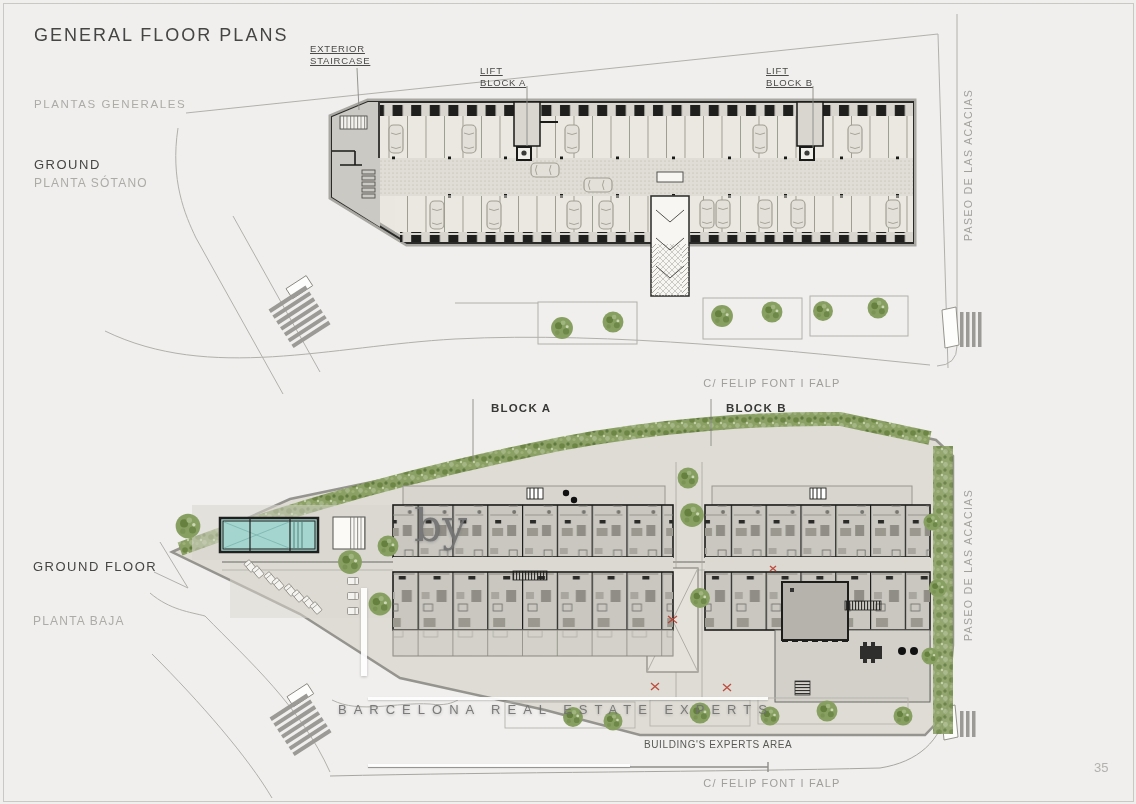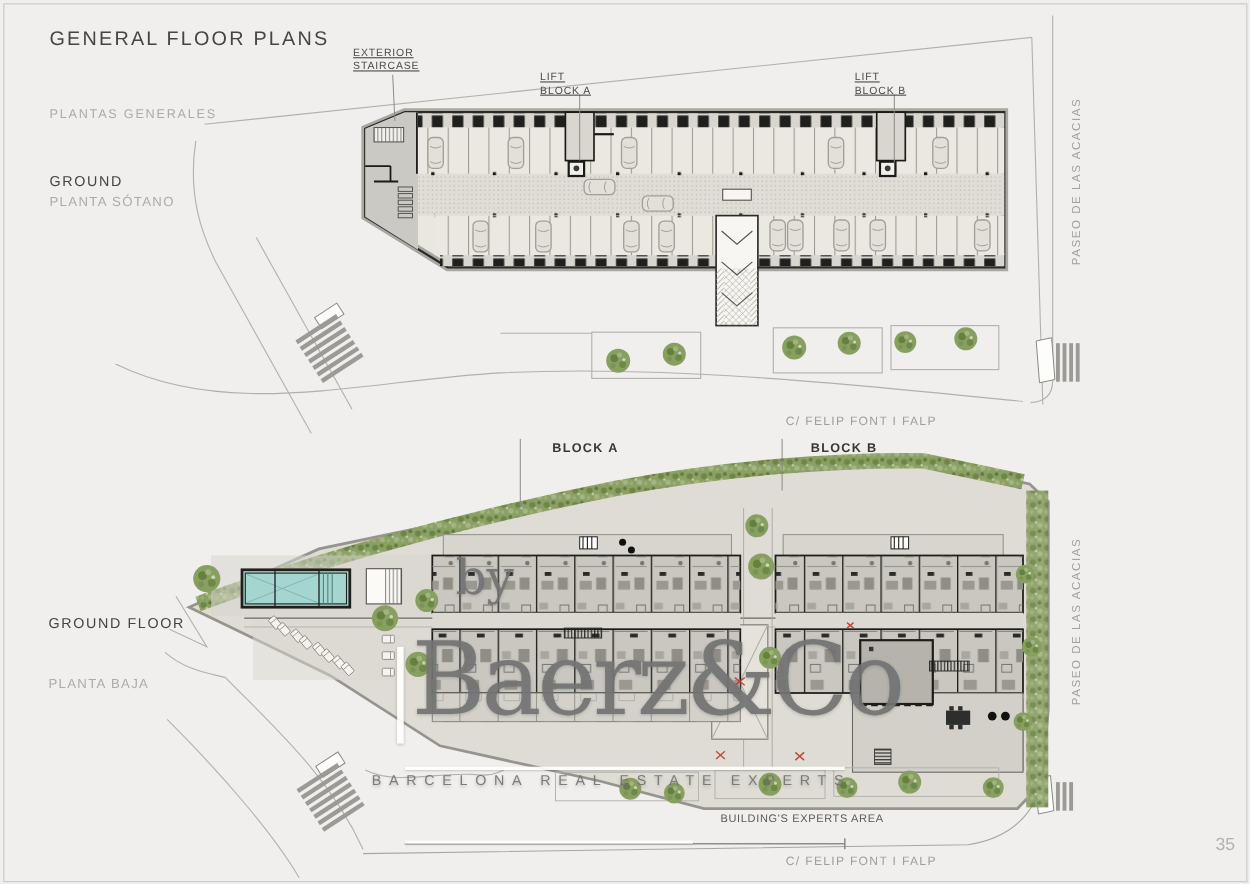--- a/index.html
+++ b/index.html
@@ -11,21 +11,21 @@
   .ttl{color:#454544;font-size:18px;letter-spacing:2px;}
   .sub{color:#adaba8;font-size:11.5px;letter-spacing:1.6px;}
   .planlbl{color:#454544;font-size:13px;letter-spacing:1.5px;}
   .planlbl-es{color:#adaba8;font-size:12px;letter-spacing:1.2px;}
   .ann{color:#4a4a48;font-size:9.5px;letter-spacing:.8px;text-align:left;line-height:11.5px;text-decoration:underline;}
   .blocklbl{color:#383836;font-size:11.5px;letter-spacing:1.2px;font-weight:bold;}
   .street{color:#a09e9b;font-size:11px;letter-spacing:1.2px;}
   .vstreet{color:#a2a09d;font-size:10.5px;letter-spacing:1.4px;white-space:nowrap;
            transform:translate(-50%,-50%) rotate(-90deg);}
   .entrance{color:#585855;font-size:10px;letter-spacing:.6px;}
-  .pagenum{color:#b3b1ae;font-size:16px;}
+  .pagenum{color:#b3b1ae;font-size:13px;}
   .svgwrap{position:absolute;left:0;top:0;z-index:1;}
   .labels{z-index:2;}
   
   .wm{position:absolute;left:0;top:0;width:1096px;height:804px;z-index:4;
       pointer-events:none;color:#737373;opacity:.93;}
   .wm *{text-shadow:0 1px 3px rgba(90,90,90,.38);}
   .wm-by{position:absolute;left:414px;top:500px;font-family:"DejaVu Serif",serif;font-size:44px;}
   .wm-bar{position:absolute;left:361px;top:588px;width:6px;height:88px;background:#fff;
       box-shadow:0 1px 3px rgba(90,90,90,.38);}
   .wm-brand{position:absolute;left:374px;top:572px;font-family:"DejaVu Serif",serif;
@@ -395,21 +395,21 @@
 <g stroke="#8a8a86" stroke-width="0.9" fill="none">
   <path d="M357,68 L359,110"></path>
   <path d="M527,86 V146"></path>
   <path d="M813,86 V148"></path>
   <path d="M473,399 V461"></path>
   <path d="M711,399 V446"></path>
 </g>
 </svg>
 </div>
 
-<div class="labels" style="position:absolute;left:15px;top:0;width:1004px;height:804px;z-index:2;">
+<div class="labels" style="position:absolute;left:4px;top:0;width:1004px;height:804px;z-index:2;">
   <div class="abs ttl" style="left:30px;top:25px;">GENERAL FLOOR PLANS</div>
   <div class="abs sub" style="left:30px;top:50px;margin-top:48px;">PLANTAS GENERALES</div>
 
   <div class="abs planlbl" style="left:30px;top:157px;">GROUND</div>
   <div class="abs planlbl-es" style="left:30px;top:176px;">PLANTA SÓTANO</div>
 
   <div class="abs planlbl" style="left:29px;top:559px;">GROUND FLOOR</div>
   <div class="abs planlbl-es" style="left:29px;top:579px;margin-top:35px;">PLANTA BAJA</div>
 
   <div class="abs ann" style="left:306px;top:43px;width:102px;">
@@ -435,17 +435,16 @@
   <div class="abs vstreet" style="left:964px;top:565px;">PASEO DE LAS ACACIAS</div>
 
   <div class="abs entrance" style="left:640px;top:739px;">BUILDING'S EXPERTS AREA</div>
 
   <div class="abs pagenum" style="left:1090px;top:760px;">35</div>
 </div>
 
 <div class="wm">
   <div class="wm-by">by</div>
   <div class="wm-bar"></div>
-  <div class="wm-brand">Baerz&amp;Co</div>
   <div class="wm-rule1"></div>
   <div class="wm-tag">BARCELONA REAL ESTATE EXPERTS</div>
   <div class="wm-rule2"></div>
 </div>
 
 </body></html>

